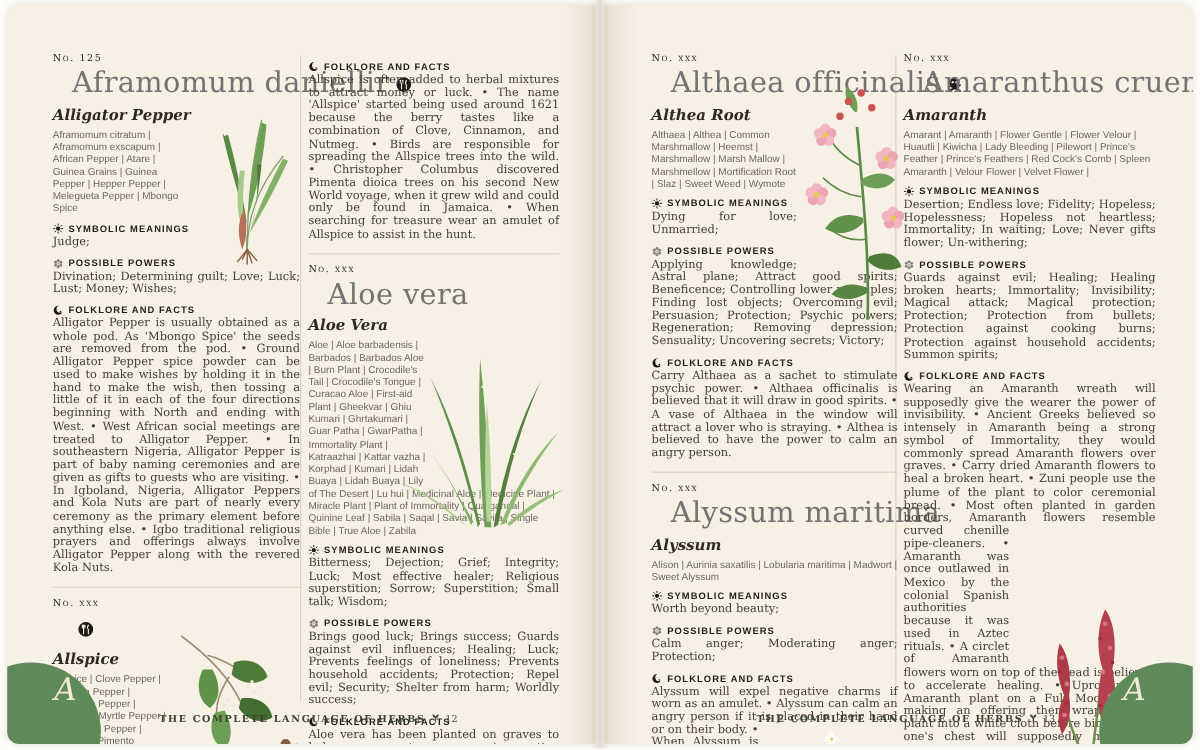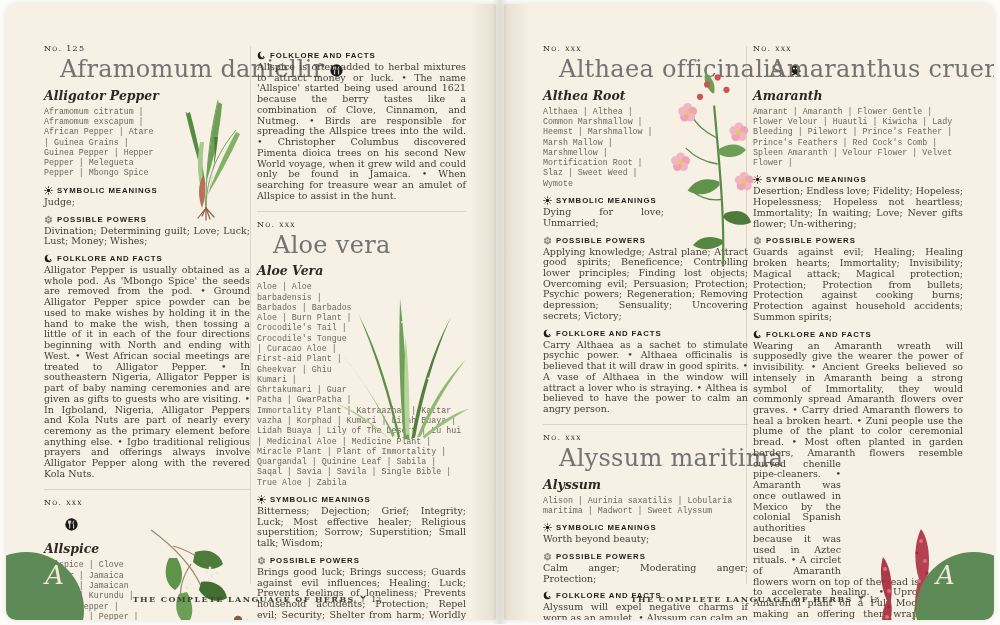--- a/index.html
+++ b/index.html
@@ -19,21 +19,21 @@
   .colR2{left:249px;width:210px;}
   .vrule{position:absolute;top:42px;bottom:36px;width:1px;background:#ddd5c4;}
   .vruleL{left:244px;} .vruleR{left:242px;}
   .rule{border:0;border-top:1px solid #ddd5c4;margin:9px 0 8px;}
   .entry{position:relative;display:flow-root;}
   .eyebrow{font-size:8px;letter-spacing:1.3px;color:#2b2822;margin:0 0 2px;font-variant:small-caps;}
   .latin{font-size:24px;line-height:1.2;font-weight:400;color:#737373;
          margin:0 16px 4px;letter-spacing:.3px;white-space:nowrap;}
   .latin .badge{vertical-align:middle;margin-left:5px;}
   .common{font-size:12.5px;font-style:italic;font-weight:bold;color:#2d2823;margin:0 0 4px;}
-  .aka{font-family:Liberation Mono, monospace;font-size:8.3px;line-height:1.24;
+  .aka{font-family:Liberation Sans, sans-serif;font-size:8.3px;line-height:1.24;
        color:#6e675c;margin:0 0 4px;}
   .sect{display:flex;align-items:flex-start;gap:4px;margin:7px 0 2px;}
   .sect-label{font-family:"Liberation Sans",sans-serif;font-size:7.8px;font-weight:bold;
        letter-spacing:.9px;color:#211e19;}
   .body{font-size:9.5px;line-height:1.13;margin:0;text-align:justify;}
   .sp{float:right;}
   .sp-e0{width:92px;height:118px;}
   .sp-e1{width:104px;height:100px;}
   .sp-e2{width:110px;height:118px;}
   .sp-e3{width:84px;height:112px;}

